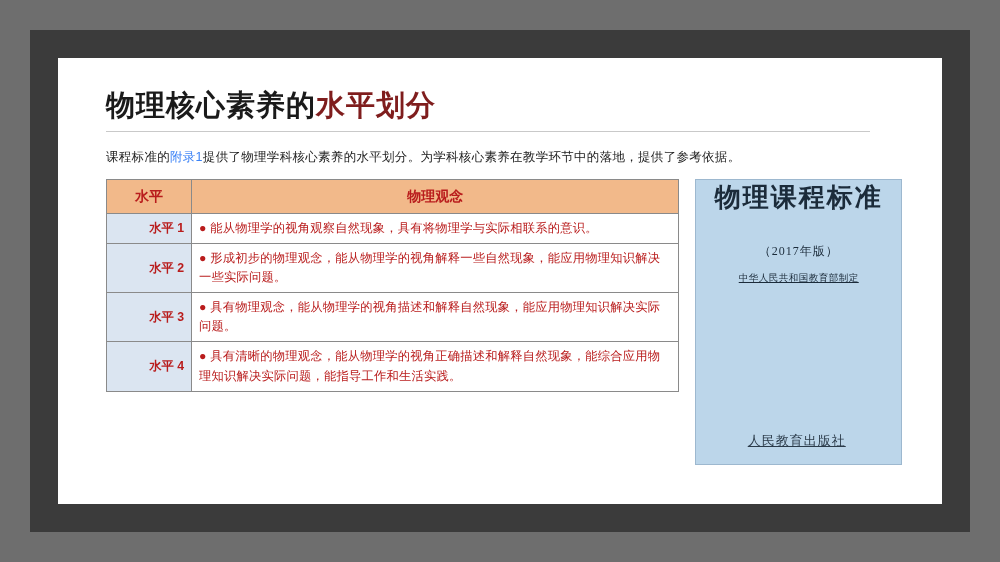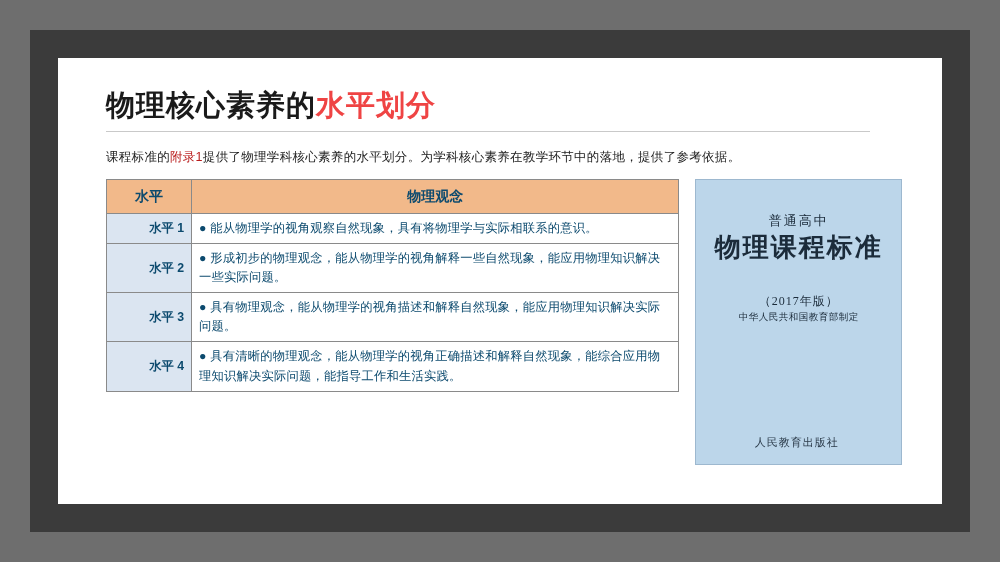--- a/index.html
+++ b/index.html
@@ -32,55 +32,55 @@
   .title {
     font-size: 29px;
     font-weight: bold;
     color: #1a1a1a;
     letter-spacing: 1px;
     margin: 6px 0 0 0;
     line-height: 1.2;
     white-space: nowrap;
   }
   .title .accent {
-    color: #ef4444;
+    color: #7f1d1d;
   }
   .title-rule {
     margin-top: 8px;
     border-bottom: 1px solid #c9c9c9;
     width: 96%;
   }
   .subtitle {
     margin-top: 16px;
     font-size: 12.5px;
     color: #222;
     line-height: 1.5;
     letter-spacing: 0.3px;
   }
   .subtitle .link {
-    color: #b91c1c;
+    color: #3b82f6;
   }
   .content-row {
     margin-top: 12px;
     display: flex;
     align-items: flex-start;
     gap: 16px;
   }
   table.levels {
     border-collapse: collapse;
     width: 600px;
     table-layout: fixed;
   }
   table.levels th, table.levels td {
     border: 1px solid #8a8a8a;
     padding: 5px 7px;
     vertical-align: middle;
     font-size: 12.3px;
     line-height: 1.55;
-    color: #0c4a6e;
+    color: #b91c1c;
   }
   table.levels th {
     background: #f2b98a;
     text-align: center;
     font-weight: bold;
     font-size: 14px;
     padding: 6px 4px;
   }
   table.levels th.th-level { width: 76px; }
   td.level-cell {
@@ -117,34 +117,36 @@
     letter-spacing: 2px;
     font-family: "Liberation Serif", serif;
   }
   .book-t3 {
     margin-top: 28px;
     font-size: 12px;
     letter-spacing: 1px;
     font-family: "Liberation Serif", serif;
   }
   .book-t4 {
-    margin-top: 1px;
+    margin-top: 12px;
     font-size: 9.5px;
     letter-spacing: 0.5px;
     font-family: "Liberation Serif", serif;
+    text-decoration: underline;
   }
   .book-pub {
     position: absolute;
     left: 0;
     right: 4px;
     bottom: 14px;
-    font-size: 11px;
+    font-size: 13px;
     letter-spacing: 1px;
     color: #2b3b4a;
     font-family: "Liberation Serif", serif;
+    text-decoration: underline;
   }
 </style>
 </head>
 <body>
 
 <div class="slide-frame">
   <div class="slide">
 
     <div class="title">
       <span>物理核心素养的</span><span class="accent">水平划分</span>
@@ -178,21 +180,20 @@
             <td class="desc-cell">● 具有物理观念，能从物理学的视角描述和解释自然现象，能应用物理知识解决实际问题。</td>
           </tr>
           <tr>
             <td class="level-cell">水平 4</td>
             <td class="desc-cell">● 具有清晰的物理观念，能从物理学的视角正确描述和解释自然现象，能综合应用物理知识解决实际问题，能指导工作和生活实践。</td>
           </tr>
         </tbody>
       </table>
 
       <div class="book">
-        <div class="book-t1">普通高中</div>
         <div class="book-t2">物理课程标准</div>
         <div class="book-t3">（2017年版）</div>
         <div class="book-t4">中华人民共和国教育部制定</div>
         <div class="book-pub">人民教育出版社</div>
       </div>
 
     </div>
 
   </div>
 </div>

